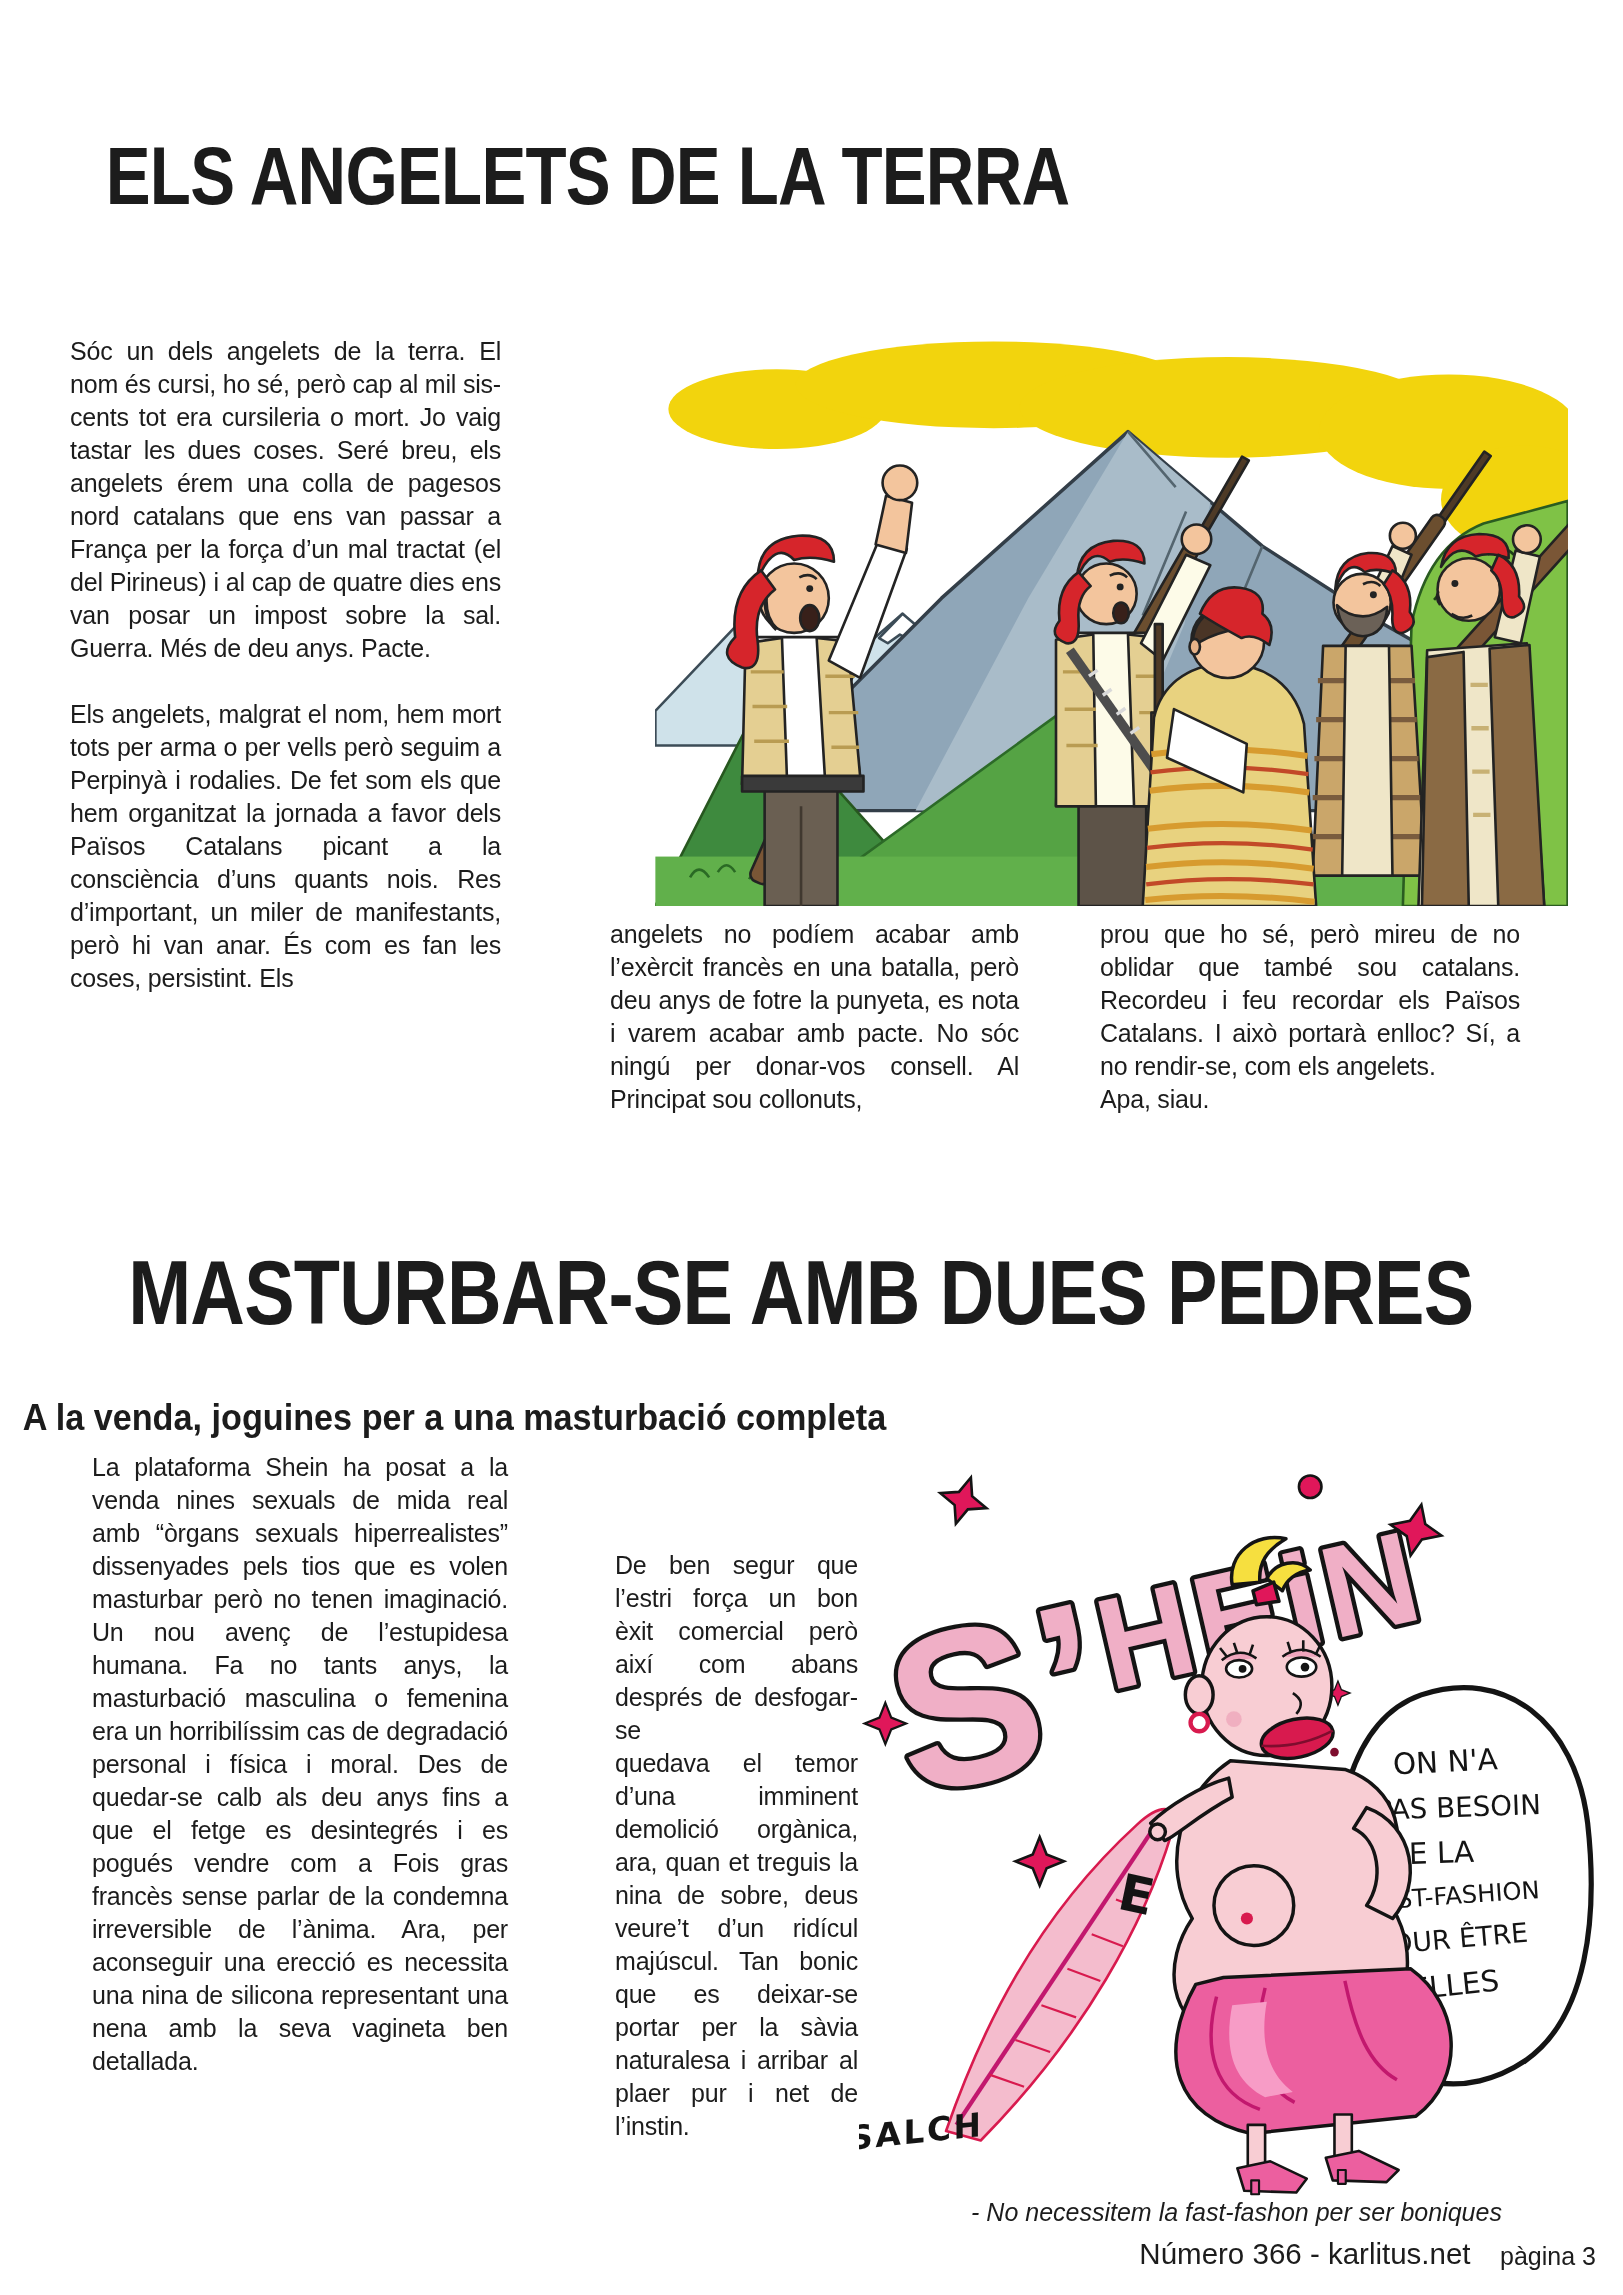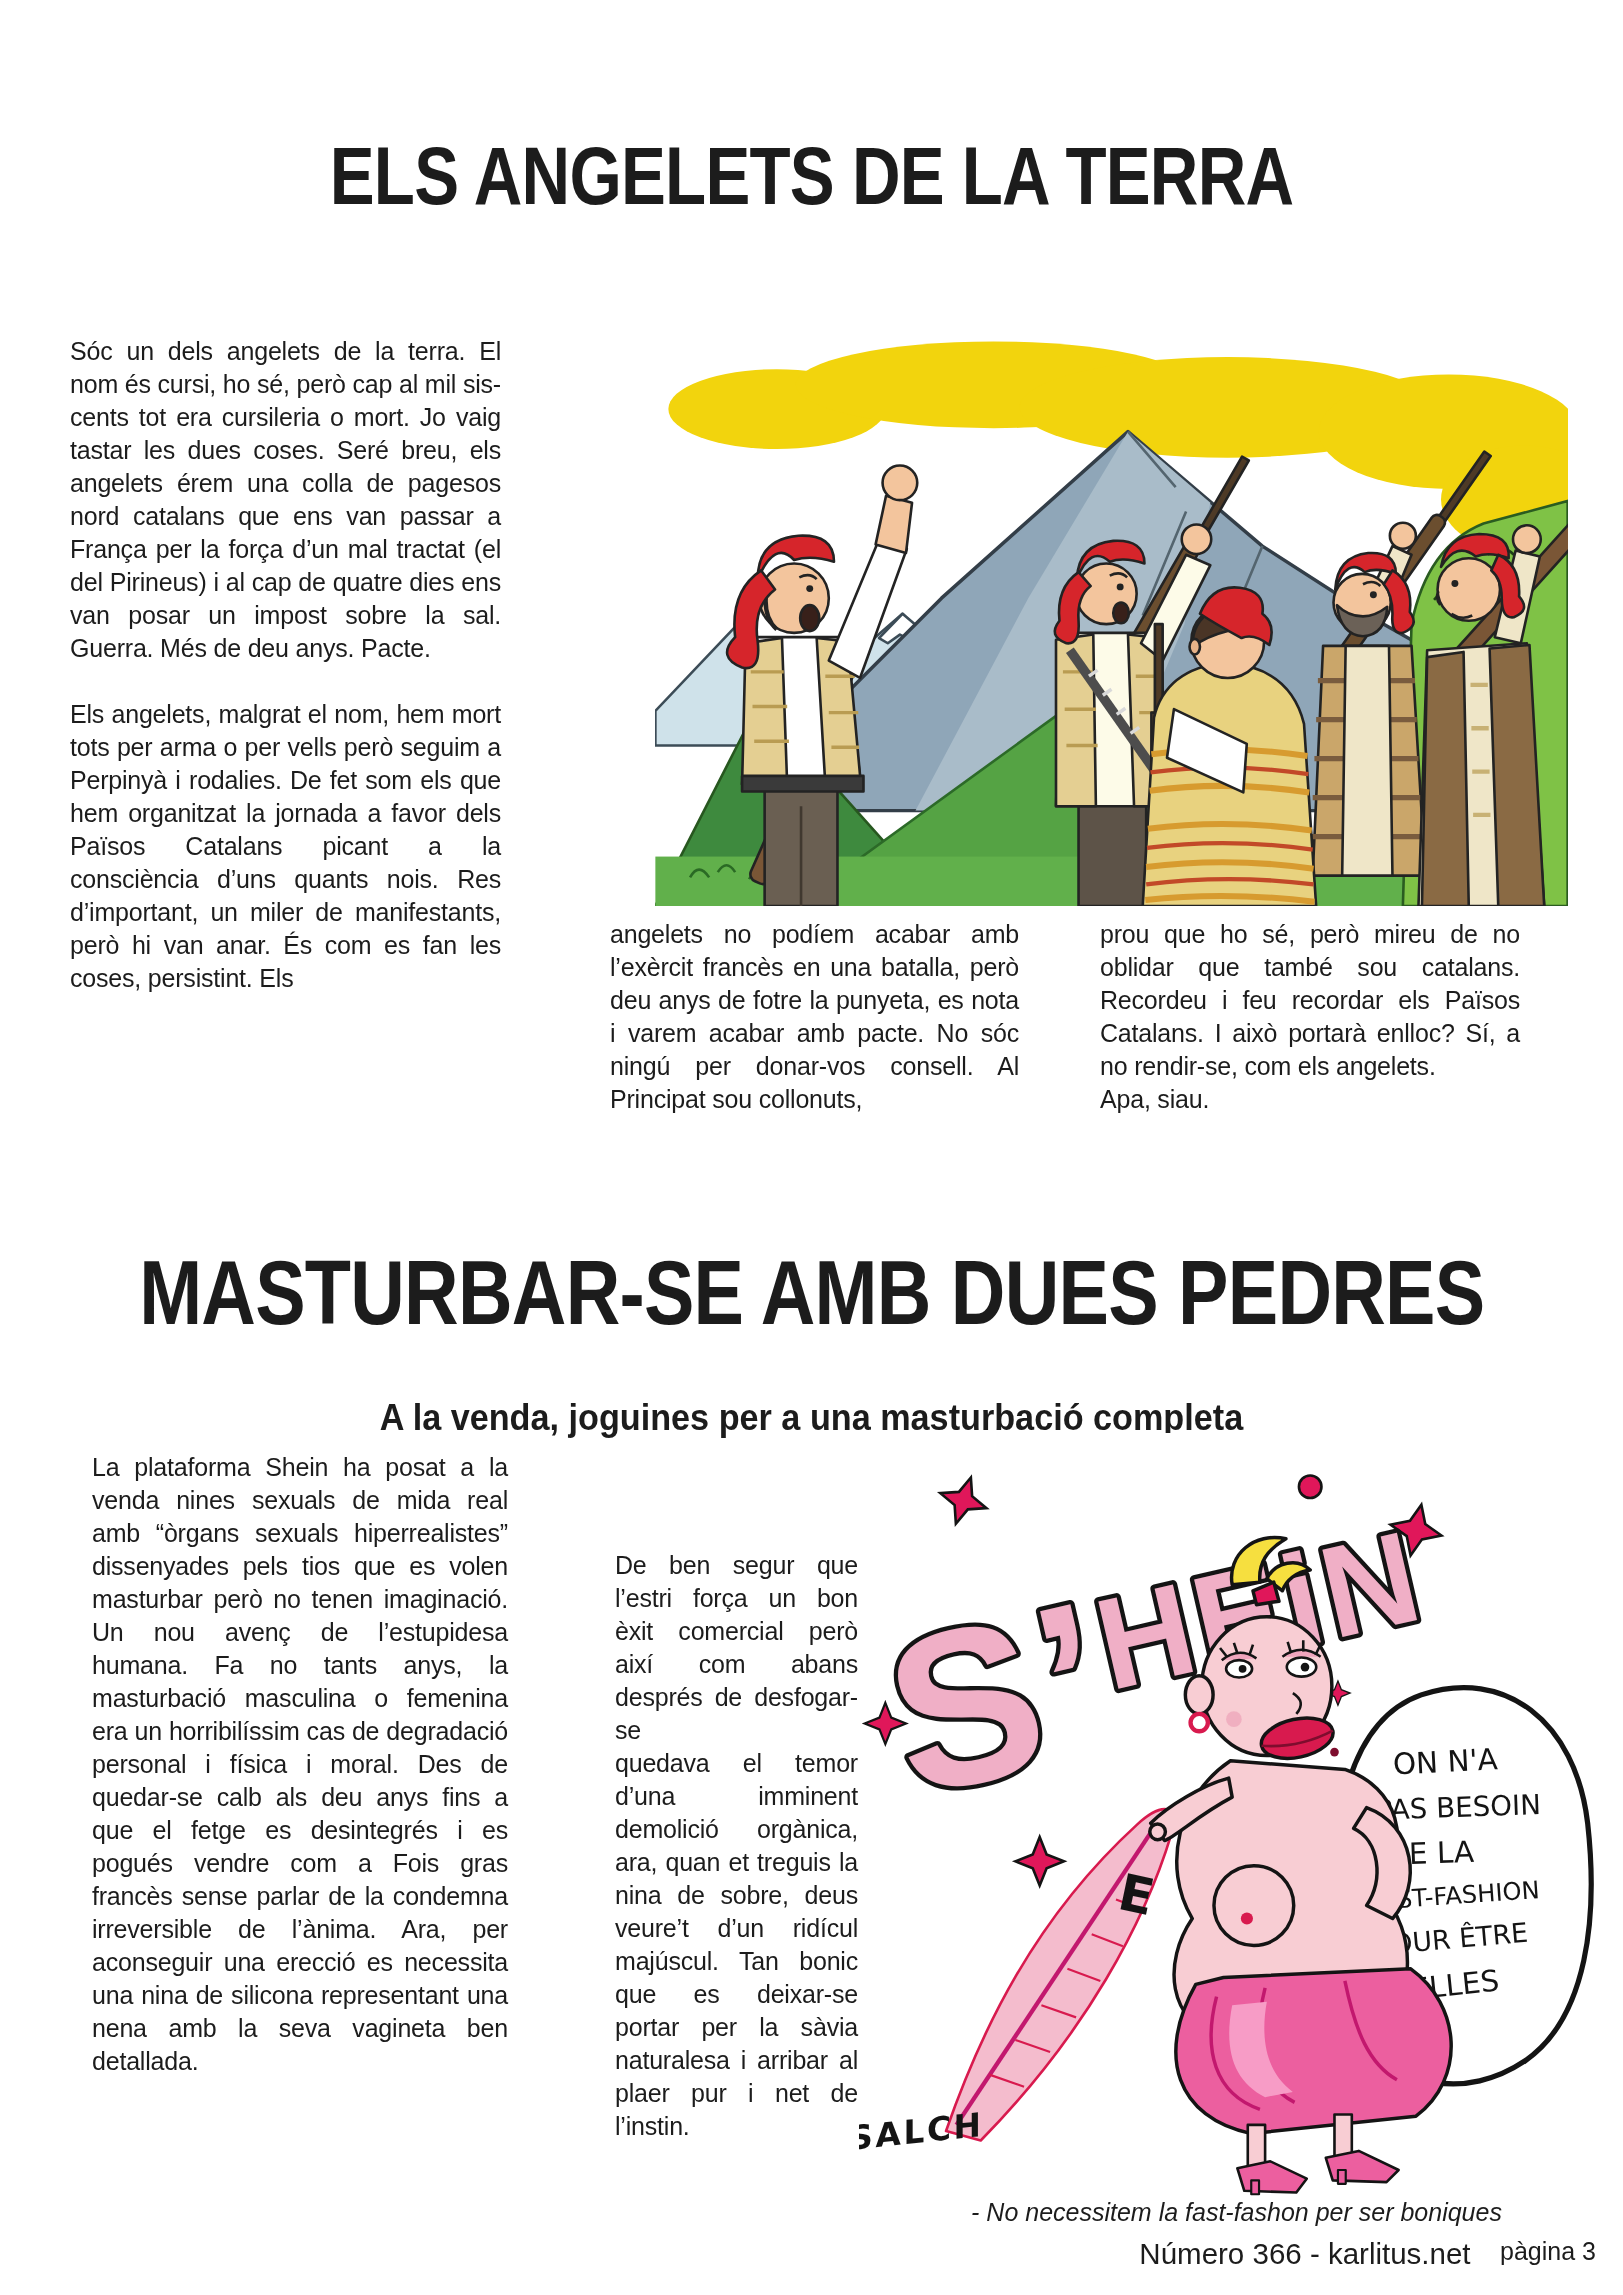--- a/index.html
+++ b/index.html
@@ -1,31 +1,31 @@
 <!DOCTYPE html>
 <html style="font-size:14px"><head>
 <meta charset="utf-8">
 <style>
   html,body{margin:0;padding:0;background:#ffffff;}
   .page{position:relative;width:1623px;height:2295px;background:#fff;overflow:hidden;
         font-family:"Liberation Sans",sans-serif;color:#1c1c1c;}
   .abs{position:absolute;}
-  .center{text-align:center;width:100%;}
+  .center{text-align:left;width:100%;}
   .title-inner{display:inline-block;font-weight:bold;white-space:nowrap;
                transform:scaleX(.82);transform-origin:50% 50%;line-height:1;}
   .t1{font-size:82px;letter-spacing:-0.9px;}
   .t2{font-size:90px;letter-spacing:-0.9px;transform:scaleX(.84);}
   .sub-inner{display:inline-block;font-weight:bold;white-space:nowrap;
              transform:scaleX(.95);transform-origin:50% 50%;line-height:1;font-size:36px;}
   .col{font-size:25px;line-height:33px;text-align:justify;letter-spacing:-0.2px;margin-left:16px;}
   .col p{margin:0;}
   .col p + p{margin-top:33px;}
   .col p + p.tight{margin-top:0;}
   .caption{font-style:italic;font-size:25px;text-align:center;}
-  .footer{font-size:29.5px;display:flex;align-items:flex-start;gap:29.5px;justify-content:flex-end;}
+  .footer{font-size:29.5px;display:flex;align-items:flex-end;gap:29.5px;justify-content:flex-end;}
   .footer .pg{font-size:25px;}
   svg{display:block;}
 </style>
 </head>
 <body>
 
 <div class="page">
 
   <div class="abs center" style="top:135px;">
     <span class="title-inner t1">ELS ANGELETS DE LA TERRA</span>

